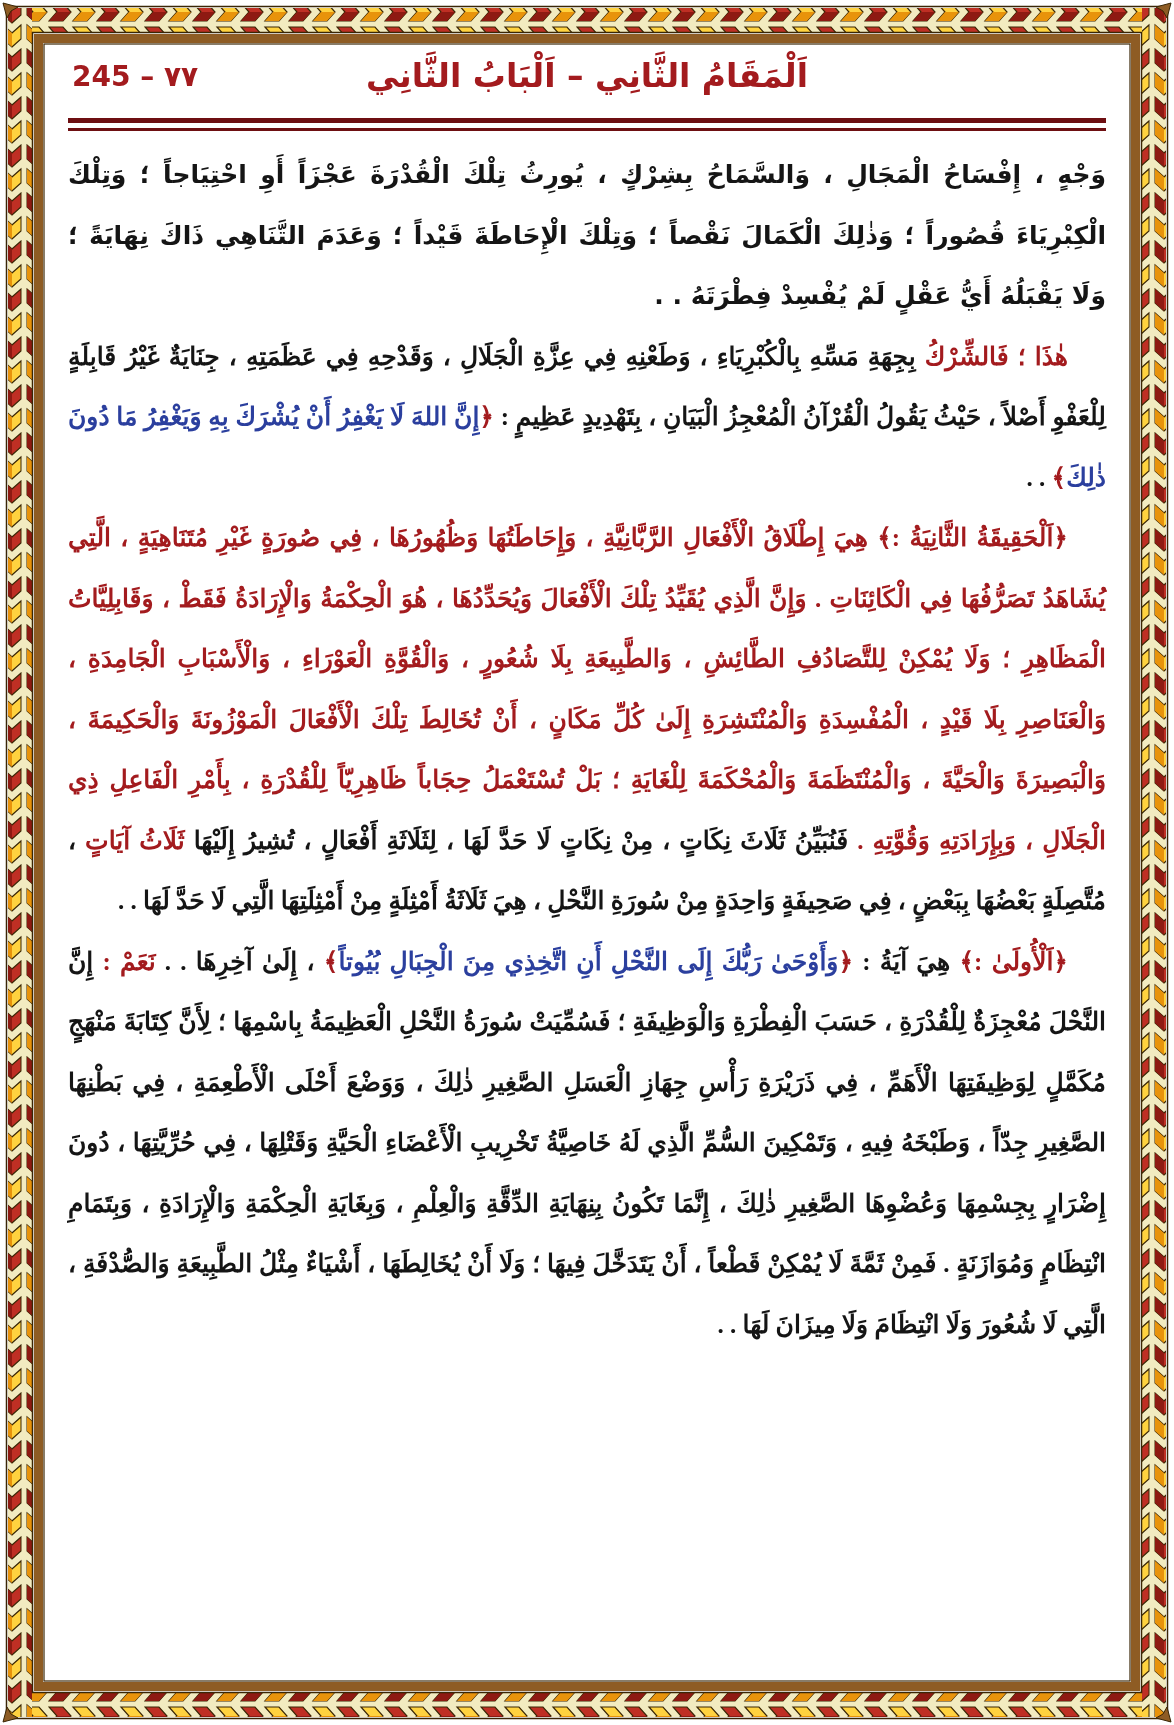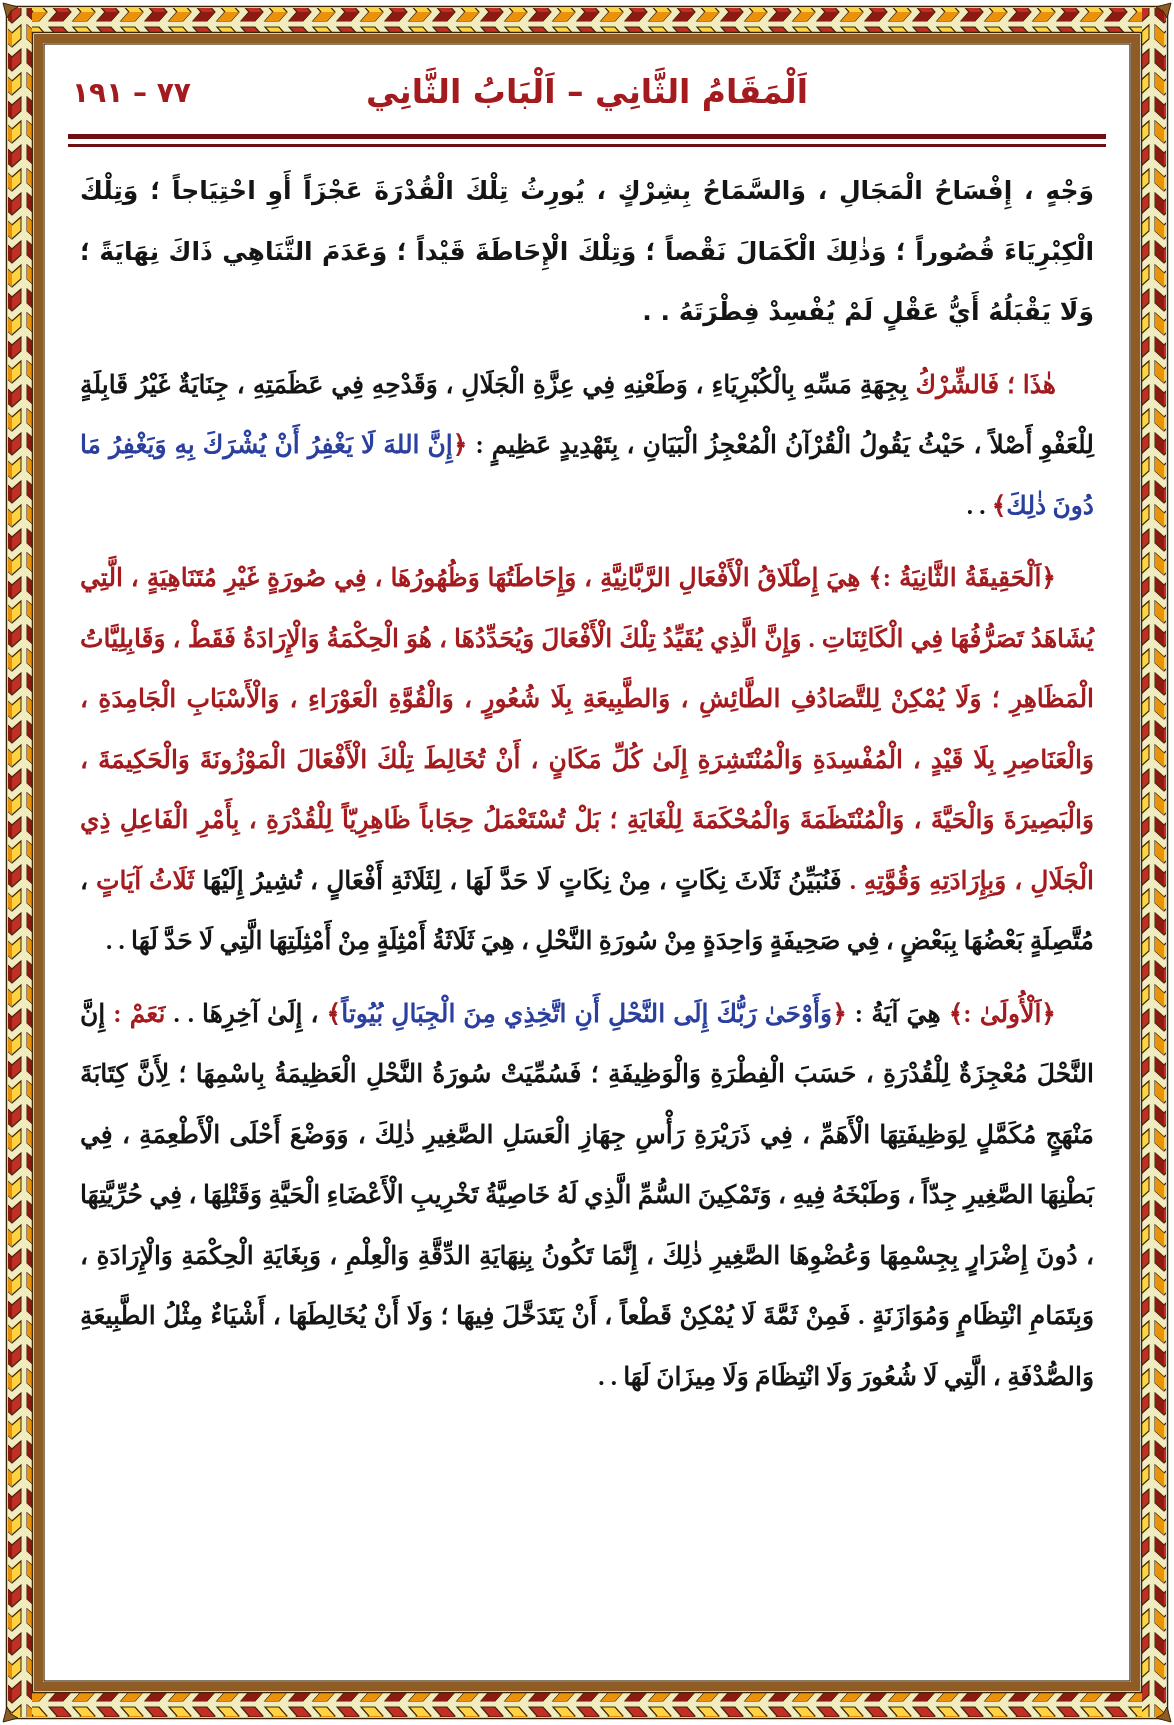--- a/index.html
+++ b/index.html
@@ -12,39 +12,38 @@
   }
   .border-svg{position:absolute;inset:0;display:block;}
   .content{
     position:absolute;top:56px;right:68px;left:68px;bottom:50px;
     direction:rtl;
   }
   .header{position:relative;height:60px;}
   .header .title{
     text-align:center;font-size:33px;font-weight:700;color:var(--red);
     letter-spacing:0.5px;
-    margin-top:16px;
   }
   .header .nums{
     position:absolute;left:4px;top:4px;
     font-size:28px;font-weight:700;color:var(--red);
   }
   .rule{
     border-top:5px solid var(--rule);
     border-bottom:3px solid var(--rule);
     height:5px;margin-top:2px;
   }
   .body-text{
     margin-top:14px;
     font-size:25px;font-weight:700;color:var(--ink);
     line-height:2.42;
     text-align:justify;
     text-justify:inter-word;
   }
-  p.para{margin:12px;padding:0;}
+  p.para{margin:0;padding:0;}
   p.para.indent{text-indent:38px;font-family:Liberation Serif, serif;}
   .seg-black{color:var(--ink);}
   .seg-red{color:var(--red);}
   .seg-blue{color:var(--blue);}
 </style>
 </head>
 <body>
 
 <div class="page">
 
@@ -82,21 +81,21 @@
       <path d="M0,0 L15,4 L8,8 L4,15 Z" transform="translate(3,3)"></path>
       <path d="M0,0 L15,4 L8,8 L4,15 Z" transform="translate(1171,3) scale(-1,1)"></path>
       <path d="M0,0 L15,4 L8,8 L4,15 Z" transform="translate(3,1722) scale(1,-1)"></path>
       <path d="M0,0 L15,4 L8,8 L4,15 Z" transform="translate(1171,1722) scale(-1,-1)"></path>
     </g>
   </svg>
 
   <div class="content">
 
     <div class="header">
-      <div class="nums">٧٧ – ١٩١</div>
+      <div class="nums">٧٧ – 245</div>
       <div class="title">اَلْمَقَامُ الثَّانِي – اَلْبَابُ الثَّانِي</div>
     </div>
 
     <div class="rule"></div>
 
     <div class="body-text">
         <p class="para"><span class="seg-black">وَجْهٍ ، إِفْسَاحُ الْمَجَالِ ، وَالسَّمَاحُ بِشِرْكٍ ، يُورِثُ تِلْكَ الْقُدْرَةَ عَجْزَاً أَوِ احْتِيَاجاً ؛ وَتِلْكَ الْكِبْرِيَاءَ قُصُوراً ؛ وَذٰلِكَ الْكَمَالَ نَقْصاً ؛ وَتِلْكَ الْإِحَاطَةَ قَيْداً ؛ وَعَدَمَ التَّنَاهِي ذَاكَ نِهَايَةً ؛ وَلَا يَقْبَلُهُ أَيُّ عَقْلٍ لَمْ يُفْسِدْ فِطْرَتَهُ . .</span></p>
         <p class="para indent"><span class="seg-red">هٰذَا ؛ فَالشِّرْكُ </span><span class="seg-black">بِجِهَةِ مَسِّهِ بِالْكُبْرِيَاءِ ، وَطَعْنِهِ فِي عِزَّةِ الْجَلَالِ ، وَقَدْحِهِ فِي عَظَمَتِهِ ، جِنَايَةٌ غَيْرُ قَابِلَةٍ لِلْعَفْوِ أَصْلاً ، حَيْثُ يَقُولُ الْقُرْآنُ الْمُعْجِزُ الْبَيَانِ ، بِتَهْدِيدٍ عَظِيمٍ : </span><span class="seg-red">﴿</span><span class="seg-blue">إِنَّ اللهَ لَا يَغْفِرُ أَنْ يُشْرَكَ بِهِ وَيَغْفِرُ مَا دُونَ ذٰلِكَ</span><span class="seg-red">﴾</span><span class="seg-black"> . .</span></p>
         <p class="para indent"><span class="seg-red">﴿اَلْحَقِيقَةُ الثَّانِيَةُ :﴾ هِيَ إِطْلَاقُ الْأَفْعَالِ الرَّبَّانِيَّةِ ، وَإِحَاطَتُهَا وَظُهُورُهَا ، فِي صُورَةٍ غَيْرِ مُتَنَاهِيَةٍ ، الَّتِي يُشَاهَدُ تَصَرُّفُهَا فِي الْكَائِنَاتِ . وَإِنَّ الَّذِي يُقَيِّدُ تِلْكَ الْأَفْعَالَ وَيُحَدِّدُهَا ، هُوَ الْحِكْمَةُ وَالْإِرَادَةُ فَقَطْ ، وَقَابِلِيَّاتُ الْمَظَاهِرِ ؛ وَلَا يُمْكِنْ لِلتَّصَادُفِ الطَّائِشِ ، وَالطَّبِيعَةِ بِلَا شُعُورٍ ، وَالْقُوَّةِ الْعَوْرَاءِ ، وَالْأَسْبَابِ الْجَامِدَةِ ، وَالْعَنَاصِرِ بِلَا قَيْدٍ ، الْمُفْسِدَةِ وَالْمُنْتَشِرَةِ إِلَىٰ كُلِّ مَكَانٍ ، أَنْ تُخَالِطَ تِلْكَ الْأَفْعَالَ الْمَوْزُونَةَ وَالْحَكِيمَةَ ، وَالْبَصِيرَةَ وَالْحَيَّةَ ، وَالْمُنْتَظَمَةَ وَالْمُحْكَمَةَ لِلْغَايَةِ ؛ بَلْ تُسْتَعْمَلُ حِجَاباً ظَاهِرِيّاً لِلْقُدْرَةِ ، بِأَمْرِ الْفَاعِلِ ذِي الْجَلَالِ ، وَبِإِرَادَتِهِ وَقُوَّتِهِ . </span><span class="seg-black">فَنُبَيِّنُ ثَلَاثَ نِكَاتٍ ، مِنْ نِكَاتٍ لَا حَدَّ لَهَا ، لِثَلَاثَةِ أَفْعَالٍ ، تُشِيرُ إِلَيْهَا </span><span class="seg-red">ثَلَاثُ آيَاتٍ</span><span class="seg-black"> ، مُتَّصِلَةٍ بَعْضُهَا بِبَعْضٍ ، فِي صَحِيفَةٍ وَاحِدَةٍ مِنْ سُورَةِ النَّحْلِ ، هِيَ ثَلَاثَةُ أَمْثِلَةٍ مِنْ أَمْثِلَتِهَا الَّتِي لَا حَدَّ لَهَا . .</span></p>
         <p class="para indent"><span class="seg-red">﴿اَلْأُولَىٰ :﴾</span><span class="seg-black"> هِيَ آيَةُ : </span><span class="seg-red">﴿</span><span class="seg-blue">وَأَوْحَىٰ رَبُّكَ إِلَى النَّحْلِ أَنِ اتَّخِذِي مِنَ الْجِبَالِ بُيُوتاً</span><span class="seg-red">﴾</span><span class="seg-black"> ، إِلَىٰ آخِرِهَا . . </span><span class="seg-red">نَعَمْ :</span><span class="seg-black"> إِنَّ النَّحْلَ مُعْجِزَةٌ لِلْقُدْرَةِ ، حَسَبَ الْفِطْرَةِ وَالْوَظِيفَةِ ؛ فَسُمِّيَتْ سُورَةُ النَّحْلِ الْعَظِيمَةُ بِاسْمِهَا ؛ لِأَنَّ كِتَابَةَ مَنْهَجٍ مُكَمَّلٍ لِوَظِيفَتِهَا الْأَهَمِّ ، فِي ذَرَيْرَةِ رَأْسِ جِهَازِ الْعَسَلِ الصَّغِيرِ ذٰلِكَ ، وَوَضْعَ أَحْلَى الْأَطْعِمَةِ ، فِي بَطْنِهَا الصَّغِيرِ جِدّاً ، وَطَبْخَهُ فِيهِ ، وَتَمْكِينَ السُّمِّ الَّذِي لَهُ خَاصِيَّةُ تَخْرِيبِ الْأَعْضَاءِ الْحَيَّةِ وَقَتْلِهَا ، فِي حُرِّيَّتِهَا ، دُونَ إِضْرَارٍ بِجِسْمِهَا وَعُضْوِهَا الصَّغِيرِ ذٰلِكَ ، إِنَّمَا تَكُونُ بِنِهَايَةِ الدِّقَّةِ وَالْعِلْمِ ، وَبِغَايَةِ الْحِكْمَةِ وَالْإِرَادَةِ ، وَبِتَمَامِ انْتِظَامٍ وَمُوَازَنَةٍ . فَمِنْ ثَمَّةَ لَا يُمْكِنْ قَطْعاً ، أَنْ يَتَدَخَّلَ فِيهَا ؛ وَلَا أَنْ يُخَالِطَهَا ، أَشْيَاءٌ مِثْلُ الطَّبِيعَةِ وَالصُّدْفَةِ ، الَّتِي لَا شُعُورَ وَلَا انْتِظَامَ وَلَا مِيزَانَ لَهَا . .</span></p>

